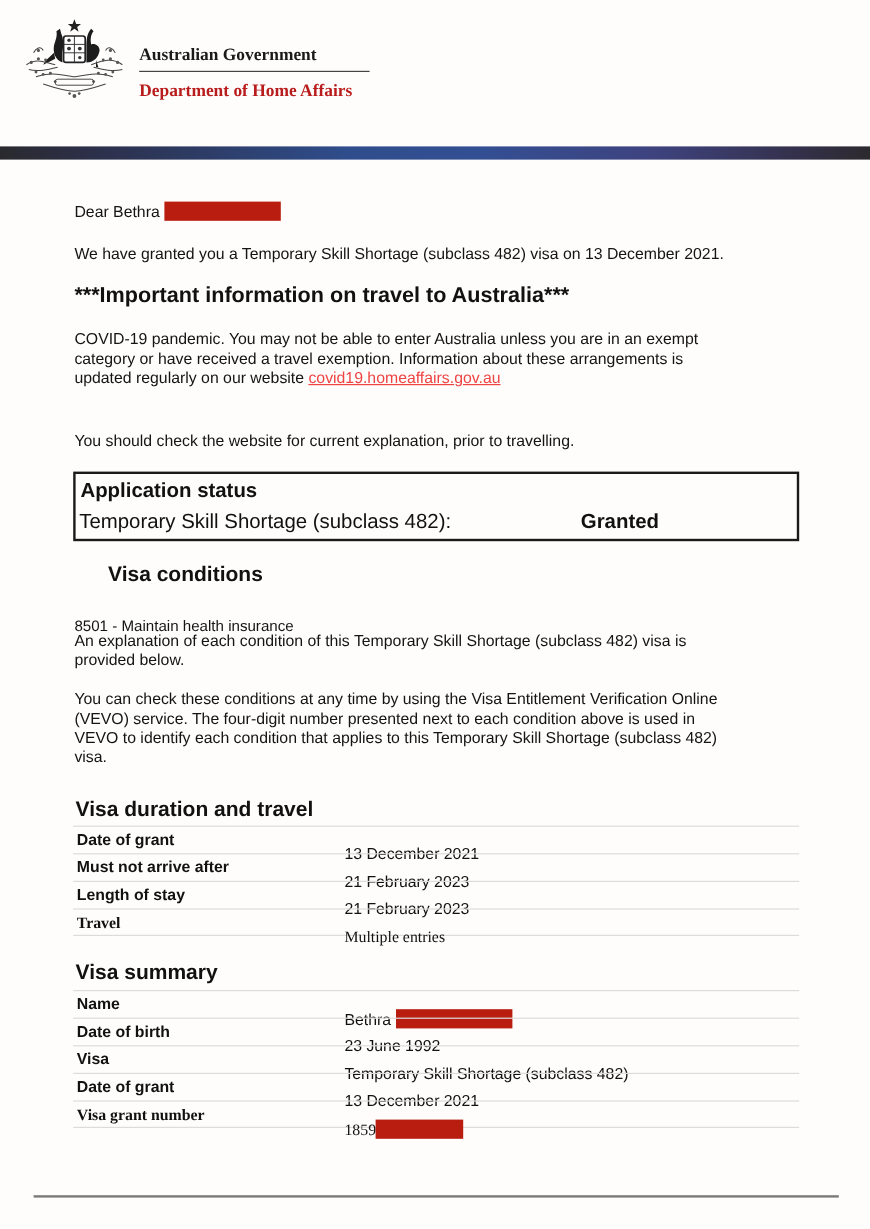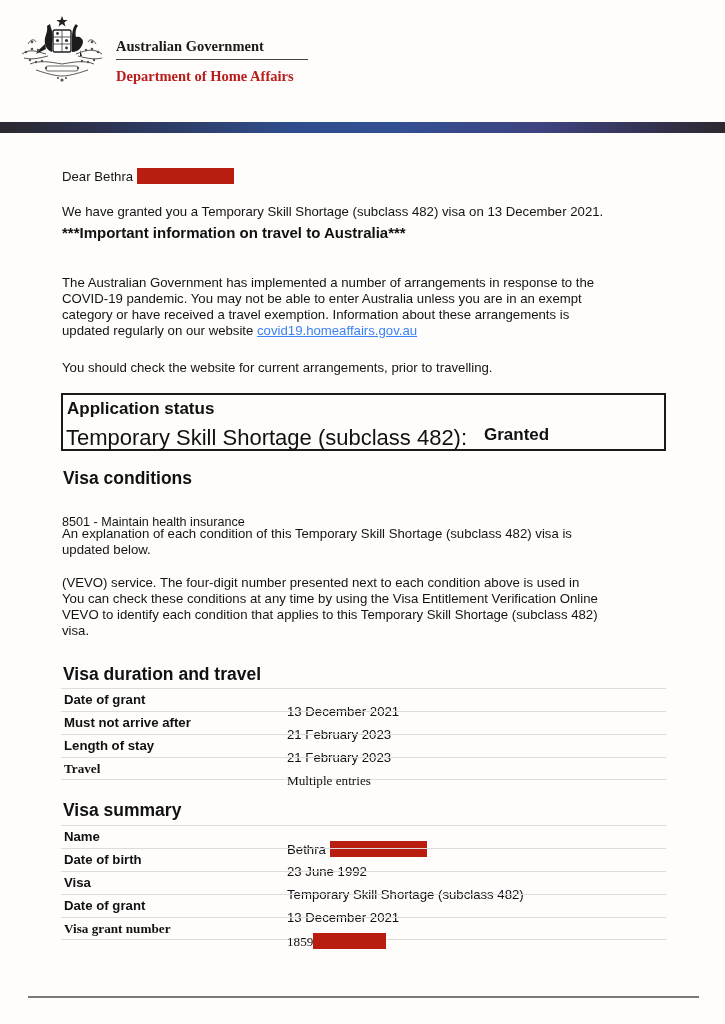--- a/index.html
+++ b/index.html
@@ -10,26 +10,26 @@
     .crest { position: absolute; left: 16px; top: 14px; width: 92px; height: 72px; }
     .gov-name { position: absolute; left: 116px; top: 38px; font-family: "Liberation Serif", serif; font-weight: bold; font-size: 14.5px; color: #1a1a1a; }
     .gov-rule { position: absolute; left: 116px; top: 59px; width: 192px; height: 1px; background: #444; }
     .dept-name { position: absolute; left: 116px; top: 68px; font-family: "Liberation Serif", serif; font-weight: bold; font-size: 14.5px; color: #b91c1c; }
 
     .band { position: absolute; left: 0; top: 122px; width: 725px; height: 11px;
       background: linear-gradient(to right, #2a2a2e 0%, #2c2f48 10%, #2f4d8c 40%, #334f93 55%, #3e437f 75%, #34304a 92%, #2c2a2e 100%); }
 
     .p { position: absolute; left: 62px; font-size: 13.2px; line-height: 16px; color: #141414; }
     .redact { display: inline-block; background: #b81d10; vertical-align: -3px; height: 16px; }
-    .heading-important { position: absolute; left: 62px; top: 224px; font-size: 15px; font-weight: bold; color: #111; }
-    .link { text-decoration: underline; color: #3b82f6; cursor: pointer; }
+    .heading-important { position: absolute; left: 62px; top: 236px; font-size: 18px; font-weight: bold; color: #111; }
+    .link { text-decoration: underline; color: #ef4444; cursor: pointer; }
 
     .status-box { position: absolute; left: 61px; top: 393px; width: 605px; height: 58px; border: 2px solid #1a1a1a; }
     .status-title { position: absolute; left: 4px; top: 4px; font-size: 17px; font-weight: bold; }
-    .status-label { position: absolute; left: 3px; top: 30px; font-size: 22px; }
+    .status-label { position: absolute; left: 3px; top: 30px; font-size: 17px; }
     .status-value { position: absolute; left: 421px; top: 30px; font-size: 17px; font-weight: bold; }
 
     .h2 { position: absolute; left: 63px; font-size: 17.5px; font-weight: bold; color: #111; }
 
     .table { position: absolute; left: 61px; width: 605px; }
     .row { position: relative; height: 23px; border-top: 1.5px solid #dcdcdc; text-align: right; }
     .row:last-child { border-bottom: 1.5px solid #dcdcdc; font-family: Liberation Serif, serif; }
     .cell-label { position: absolute; left: 3px; top: 3px; font-size: 13.2px; font-weight: bold; }
     .cell-value { position: absolute; left: 226px; top: 3px; font-size: 13.2px; margin-top: 12px; }
 
@@ -95,45 +95,44 @@
 <div class="p" style="top:168px;">
   <span>Dear Bethra</span>
   <span class="redact" style="width:97px;"></span>
 </div>
 
 <div class="p" style="top:204px;">We have granted you a Temporary Skill Shortage (subclass 482) visa on 13 December 2021.</div>
 
 <div class="heading-important">***Important information on travel to Australia***</div>
 
 <div class="p" style="top:275px;">
-  <div>The Australian Government has implemented a number of arrangements in response to the</div>
   <div>COVID-19 pandemic. You may not be able to enter Australia unless you are in an exempt</div>
   <div>category or have received a travel exemption. Information about these arrangements is</div>
   <div><span>updated regularly on our website </span><span class="link">covid19.homeaffairs.gov.au</span></div>
 </div>
 
-<div class="p" style="top:360px;">You should check the website for current arrangements, prior to travelling.</div>
+<div class="p" style="top:360px;">You should check the website for current explanation, prior to travelling.</div>
 
 <div class="status-box">
   <div class="status-title">Application status</div>
   <div class="status-label">Temporary Skill Shortage (subclass 482):</div>
   <div class="status-value">Granted</div>
 </div>
 
-<div class="h2" style="top:468px;">Visa conditions</div>
+<div class="h2" style="top:468px;margin-left:27px;">Visa conditions</div>
 <div class="p" style="top:490px; font-size:12.6px;margin-top:24px;">8501 - Maintain health insurance</div>
 
 <div class="p" style="top:526px;">
   <div>An explanation of each condition of this Temporary Skill Shortage (subclass 482) visa is</div>
-  <div>updated below.</div>
+  <div>provided below.</div>
 </div>
 
 <div class="p" style="top:575px;">
+  <div>You can check these conditions at any time by using the Visa Entitlement Verification Online</div>
   <div>(VEVO) service. The four-digit number presented next to each condition above is used in</div>
-  <div>You can check these conditions at any time by using the Visa Entitlement Verification Online</div>
   <div>VEVO to identify each condition that applies to this Temporary Skill Shortage (subclass 482)</div>
   <div>visa.</div>
 </div>
 
 <div class="h2" style="top:664px;">Visa duration and travel</div>
 <div class="table" style="top:688px;">
   <div class="row">
     <span class="cell-label">Date of grant</span>
     <span class="cell-value">13 December 2021</span>
   </div>

